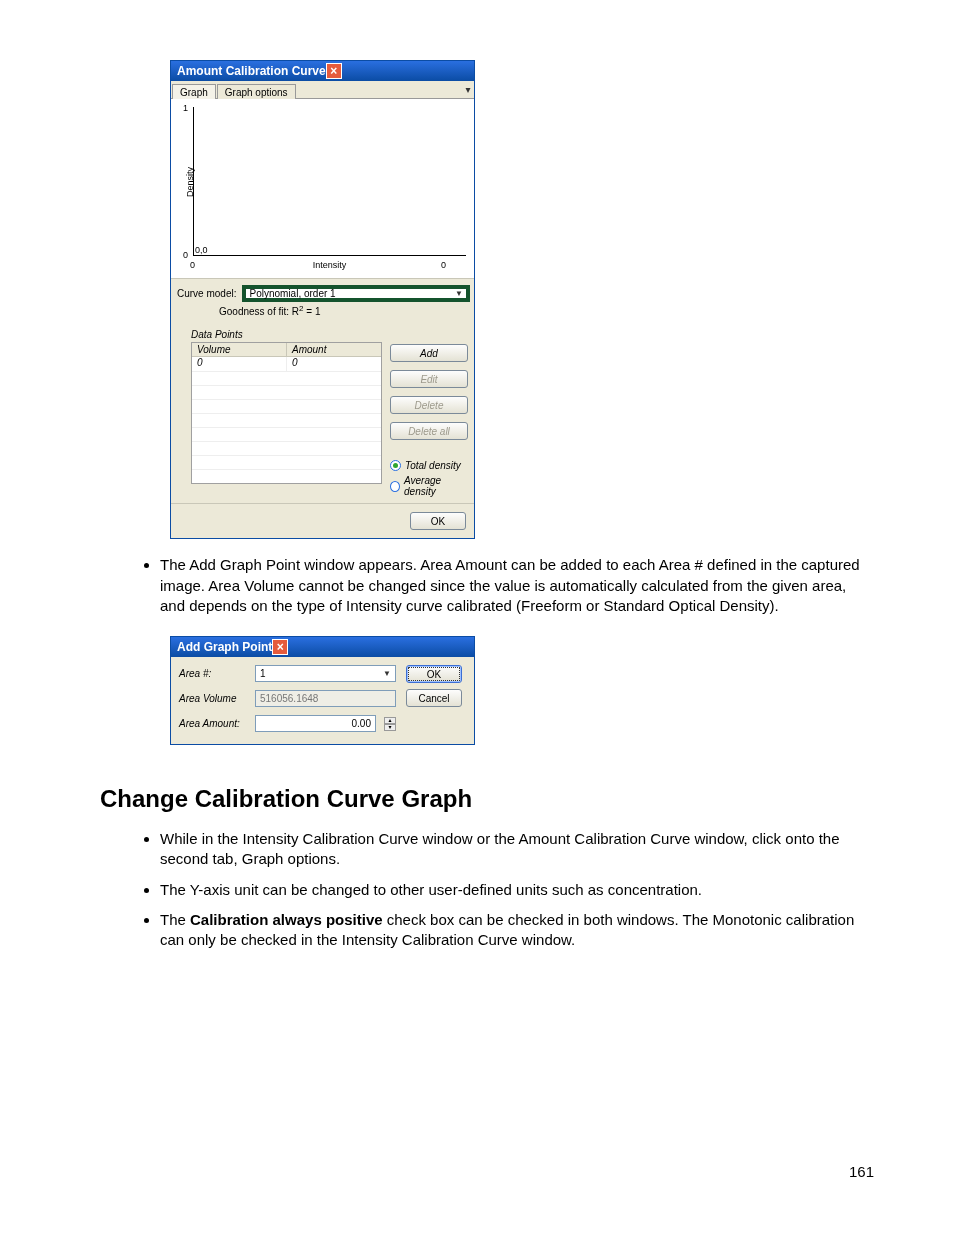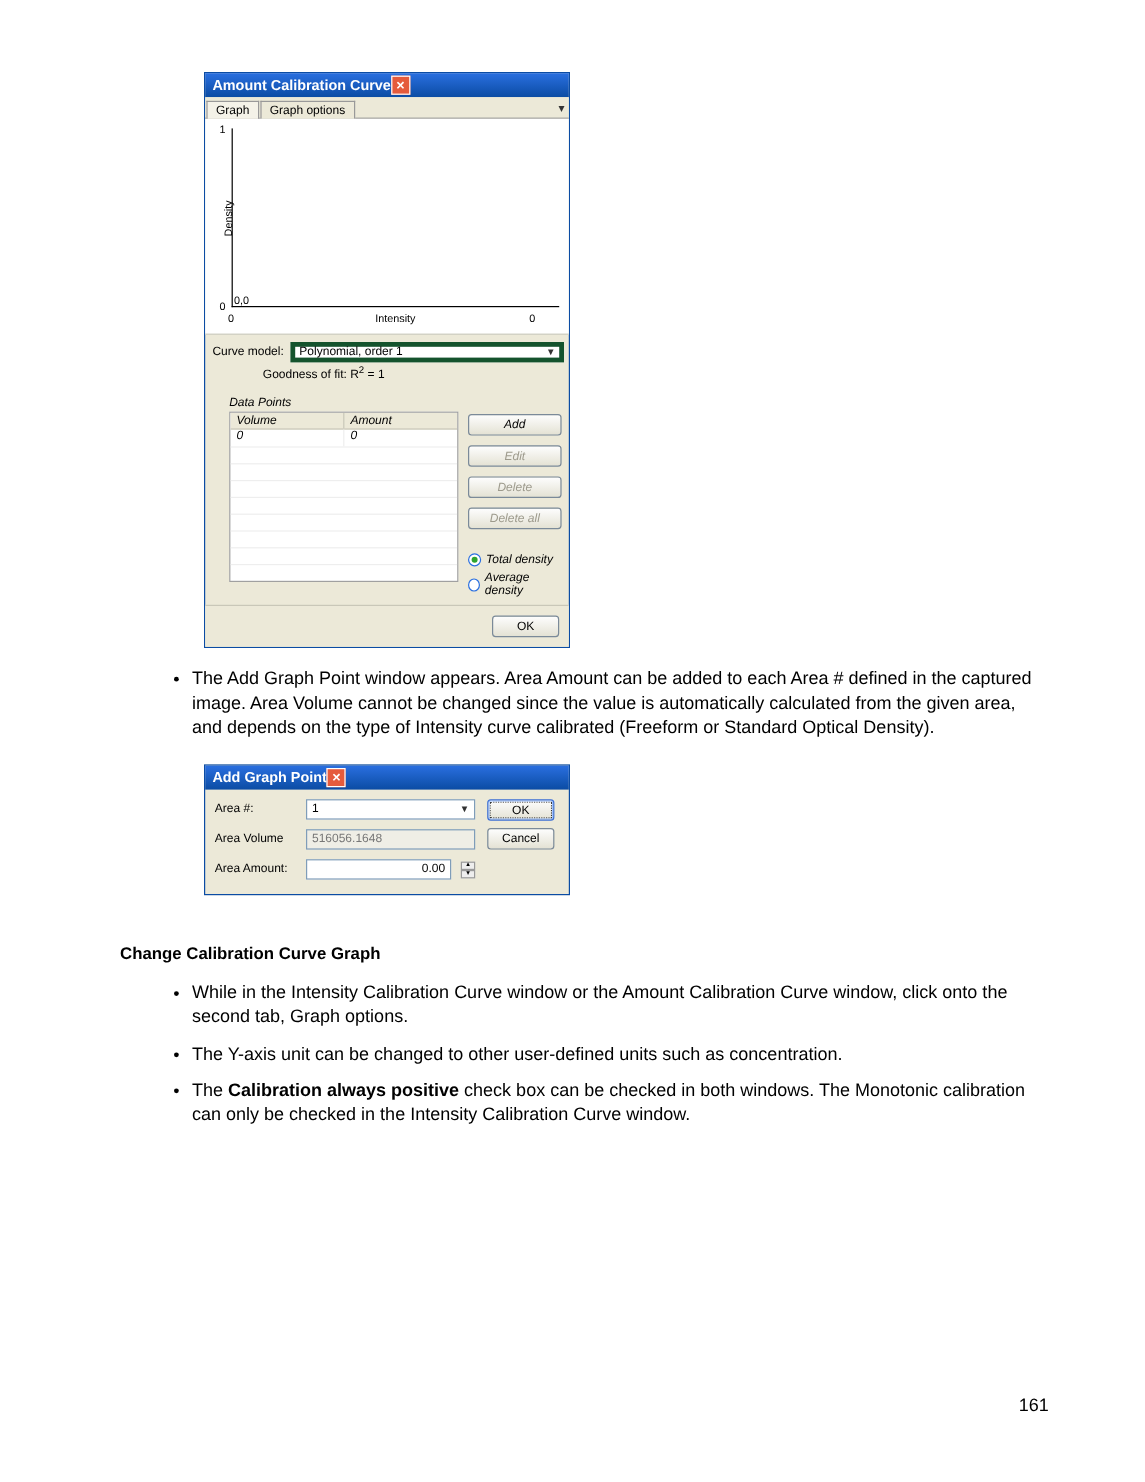--- a/index.html
+++ b/index.html
@@ -177,29 +177,29 @@
     padding: 8px 8px;
     display: flex; justify-content: flex-end;
     background: #ece9d8;
   }
   .footer-bar .xp-btn { width: 56px; }
 
   
   ul.body-list { margin: 16px 0 20px 60px; padding: 0; }
   ul.body-list > li { margin-bottom: 10px; line-height: 1.35; font-size: 15px; }
 
-  h2.section { font-size: 14px; font-weight: bold; margin: 40px 0 14px 0; }
+  h2.section { font-size: 24px; font-weight: bold; margin: 40px 0 14px 0; }
 
   
   .win2 { width: 305px; }
   .win2-body { padding: 8px 8px 12px 8px; display: flex; gap: 10px; }
   .win2-left { flex: 1; display: flex; flex-direction: column; gap: 8px; }
   .win2-right { width: 60px; display: flex; flex-direction: column; gap: 6px; }
   .field-row { display: flex; align-items: center; gap: 6px; font-size: 10px; }
-  .field-row .lbl { width: 70px; }
+  .field-row .lbl { width: 70px; font-style: italic; }
   .field-input {
     flex: 1; height: 17px; border: 1px solid #7f9db9; background: #fff;
     font-size: 10px; padding: 0 4px; display: flex; align-items: center; justify-content: space-between;
   }
   .field-input.ro { background: #efeee6; color: #777; }
   .field-input.num { justify-content: flex-end; }
   .spin {
     width: 12px; display: flex; flex-direction: column; margin-left: 2px;
   }
   .spin div { height: 7px; border: 1px solid #999; background: #eee; font-size: 6px; text-align: center; line-height: 5px; }

